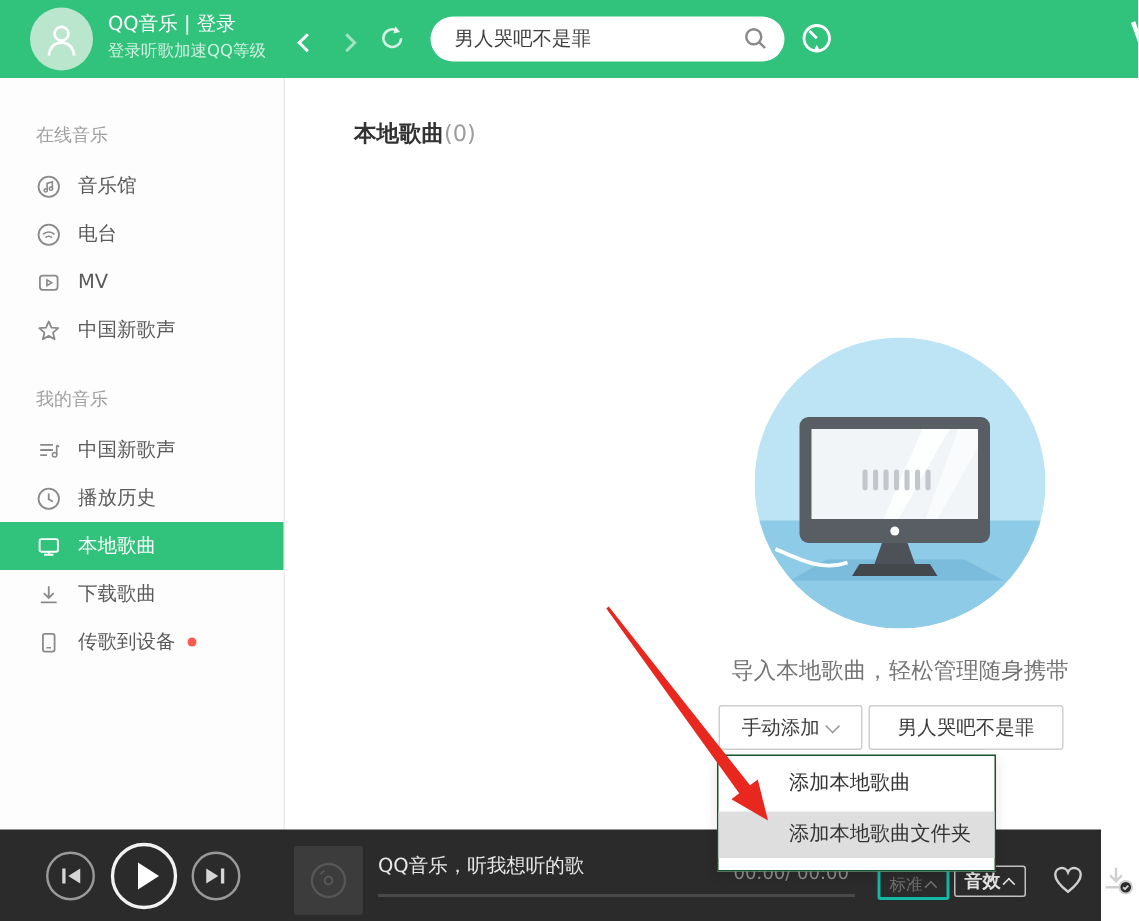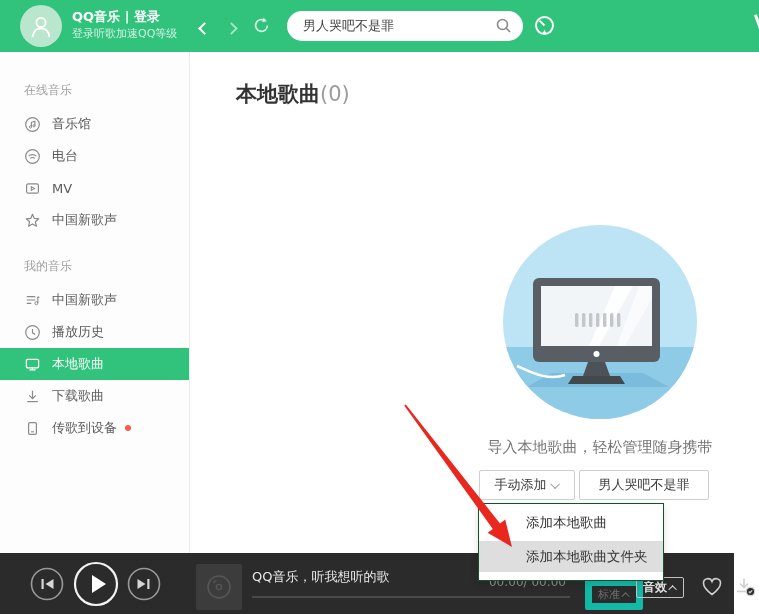--- a/index.html
+++ b/index.html
@@ -5,21 +5,21 @@
   * { margin:0; padding:0; box-sizing:border-box; }
   html,body { width:759px; height:614px; }
   body { font-family:"DejaVu Sans","Liberation Sans",sans-serif; background:#fff; overflow:hidden; }
   .app { position:relative; width:759px; height:614px; background:#fff; overflow:hidden; }
 
   
   .header { position:absolute; left:0; top:0; width:759px; height:52px; background:#31c27c; }
   .avatar { position:absolute; left:20px; top:5px; width:42px; height:42px; border-radius:50%;
             background:#b9e6cd; display:flex; align-items:center; justify-content:center; cursor:pointer; }
   .h-titles { position:absolute; left:72px; top:8px; color:#fff; cursor:pointer; }
-  .h-title { font-size:13px; font-weight:bold; line-height:18px; }
+  .h-title { font-size:13px; font-weight:normal; line-height:18px; }
   .h-sub { font-size:11px; color:#d2f1e1; line-height:16px; }
   .navbtn { position:absolute; top:18px; width:16px; height:16px; cursor:pointer; }
   .chev { display:inline-block; width:9px; height:9px; border-left:2px solid #fff; border-bottom:2px solid #fff; }
   .chev.back { transform:rotate(45deg); margin-left:4px; }
   .chev.fwd  { transform:rotate(225deg); border-color:rgba(255,255,255,.55); }
   .searchpill { position:absolute; left:287px; top:11px; width:236px; height:30px; background:#fff;
                 border-radius:15px; display:flex; align-items:center; padding:0 10px 0 16px; }
   .searchpill input { flex:1; border:none; outline:none; font-size:13px; color:#404040; background:transparent;
                       font-family:inherit; }
   .edge-v { position:absolute; right:-2px; top:14px; width:3px; height:24px; background:#fff; transform:rotate(-20deg); }
@@ -30,21 +30,21 @@
   .sb-label { font-size:12px; color:#a0a0a0; margin:0 0 10px 24px; height:16px; line-height:16px; }
   .sb-label.second { margin-top:22px; }
   .sb-item { height:32px; display:flex; align-items:center; padding-left:24px; cursor:pointer;
              font-size:13px; color:#5a5a5a; }
   .sb-item .icn { width:17px; height:17px; margin-right:11px; color:#8a8a8a; display:flex; }
   .sb-item.active { background:#31c27c; color:#fff; }
   .sb-item.active .icn { color:#fff; }
   .reddot { width:6px; height:6px; border-radius:50%; background:#fa5a50; margin-left:8px; }
 
   
-  .main-title { position:absolute; left:236px; top:80px; font-size:21px; }
+  .main-title { position:absolute; left:236px; top:80px; font-size:15px; }
   .main-title .t { color:#333; font-weight:600; }
   .main-title .c { color:#9c9c9c; font-weight:400; }
   .illu { position:absolute; left:503px; top:225px; width:194px; height:194px; }
   .caption { position:absolute; left:420px; top:438px; width:360px; text-align:center;
              font-size:15px; color:#757575; }
   .btnrow { position:absolute; left:479px; top:470px; display:flex; gap:4px; }
   .obtn { height:30px; background:#fff; border:1px solid #cfcfcf; border-radius:2px; font-size:13px;
           color:#3a3a3a; display:flex; align-items:center; justify-content:center; cursor:pointer;
           font-family:inherit; }
   .obtn.manual { width:96px; gap:6px; }
@@ -60,21 +60,21 @@
   
   .player { position:absolute; left:0; top:553px; width:734px; height:61px; background:#2b2b2b; }
   .pctl { position:absolute; cursor:pointer; }
   .album { position:absolute; left:196px; top:11px; width:46px; height:46px; background:#3c3c3c;
            border-radius:2px; display:flex; align-items:center; justify-content:center; }
   .song { position:absolute; left:252px; top:15px; font-size:13px; color:#e8e8e8; }
   .progress { position:absolute; left:252px; top:43px; width:318px; height:2px; background:#4a4a4a; cursor:pointer; }
   .time { position:absolute; left:470px; top:22px; width:96px; text-align:right; font-size:12px; color:#8f8f8f; }
   .tagbtn { position:absolute; font-family:inherit; background:transparent; display:flex; align-items:center;
             gap:4px; cursor:pointer; border-radius:2px; }
-  .tagbtn.quality { left:585px; top:26px; border:7px solid #14b8a6; color:#6f6f6f; font-size:11px; padding:1px 6px; }
+  .tagbtn.quality { left:585px; top:26px; border:2px solid #14b8a6; color:#6f6f6f; font-size:11px; padding:1px 6px; }
   .tagbtn.effect  { left:636px; top:24px; border:1px solid #c2c2c2; color:#e5e5e5; font-size:12px; font-weight:bold; padding:1px 6px; }
   .chev-up { display:inline-block; width:6px; height:6px; border-left:1.5px solid currentColor;
              border-top:1.5px solid currentColor; transform:rotate(45deg) translateY(2px); }
 </style>
 </head>
 <body>
 
 <div class="app">
 
   <div class="header">

